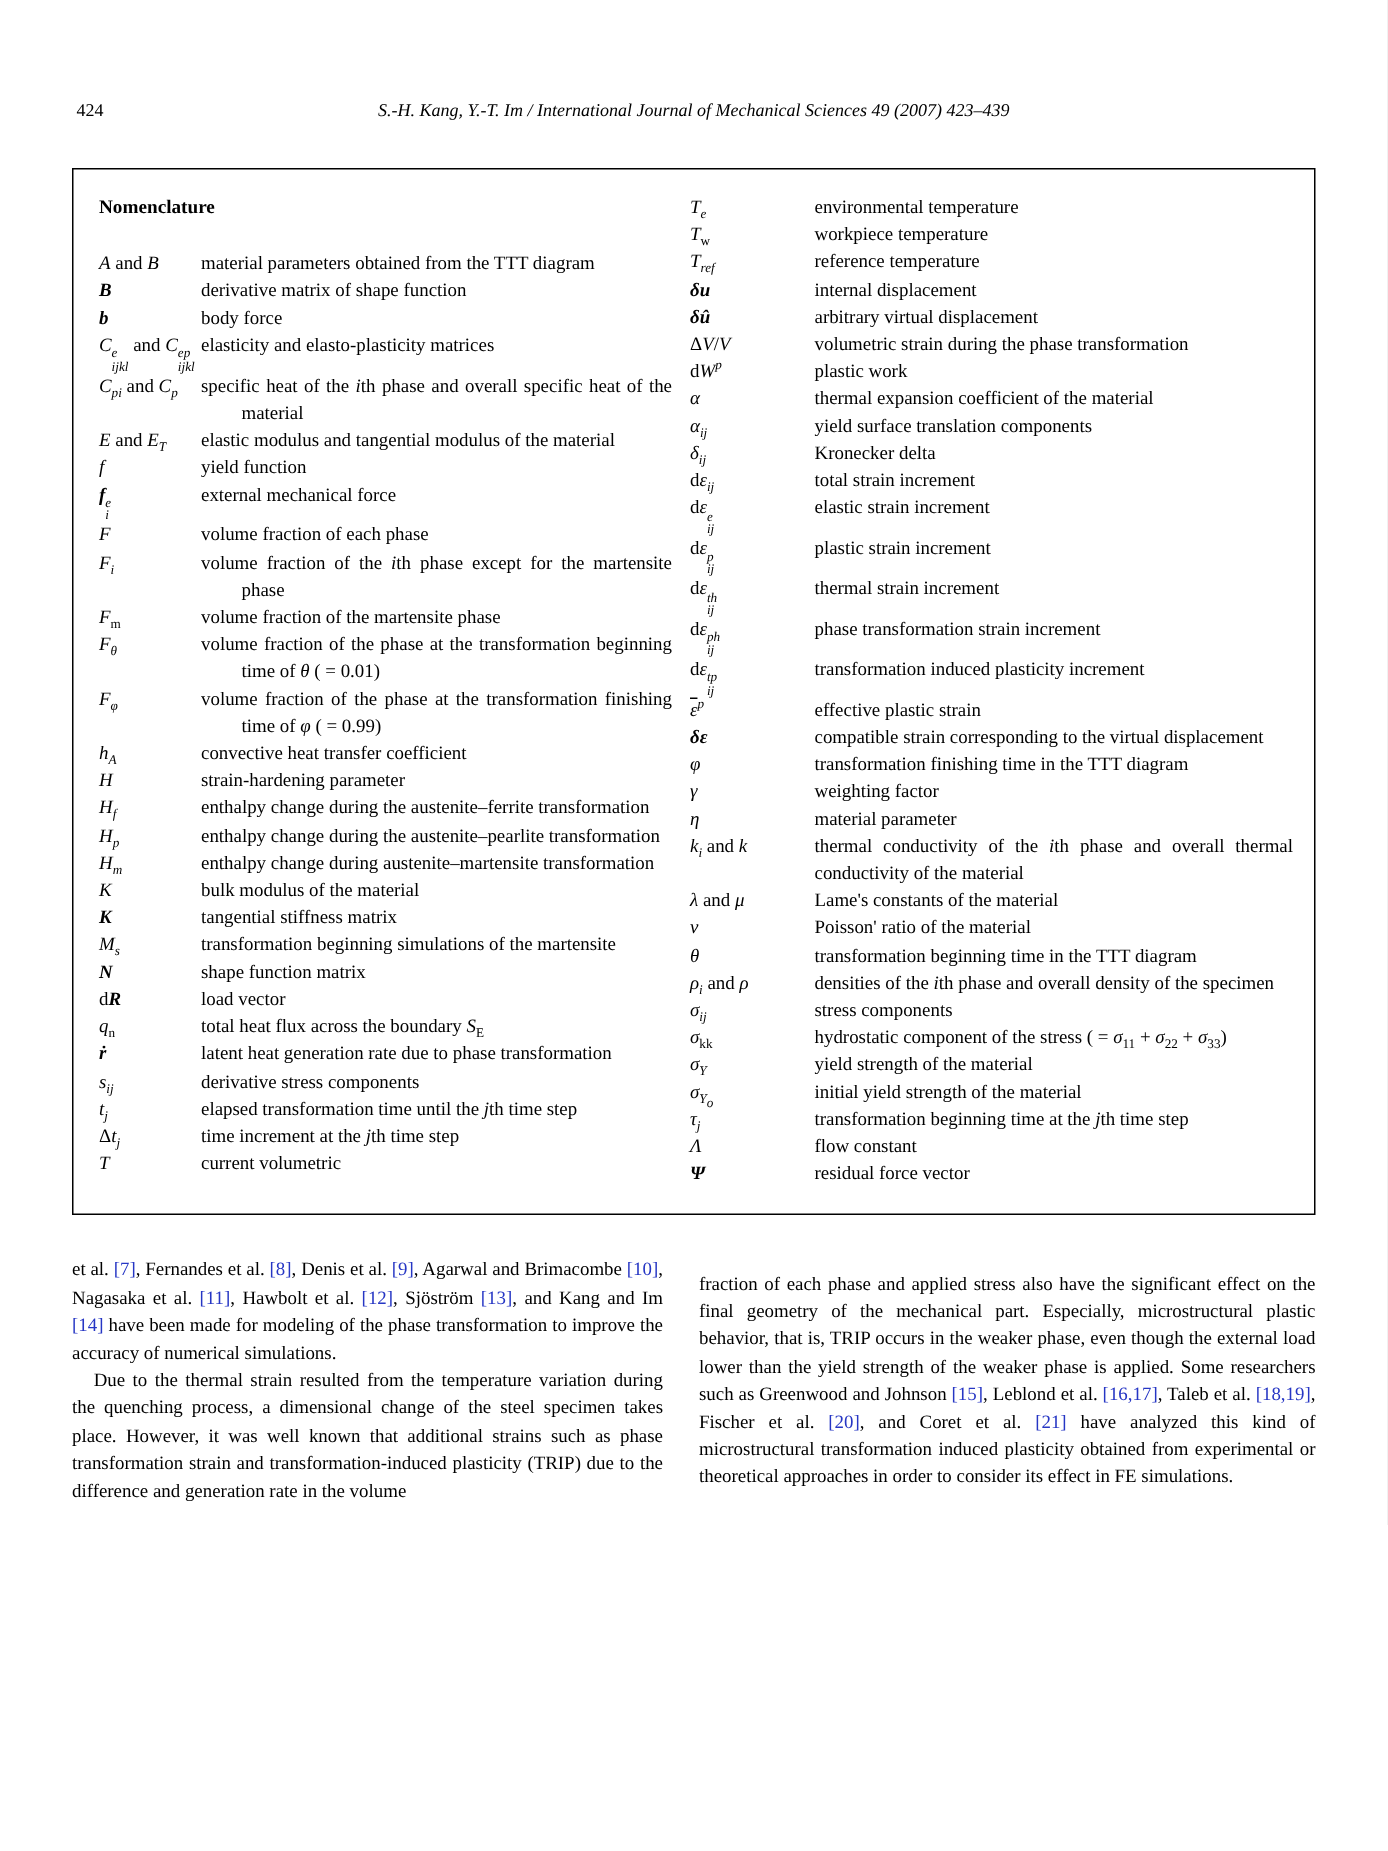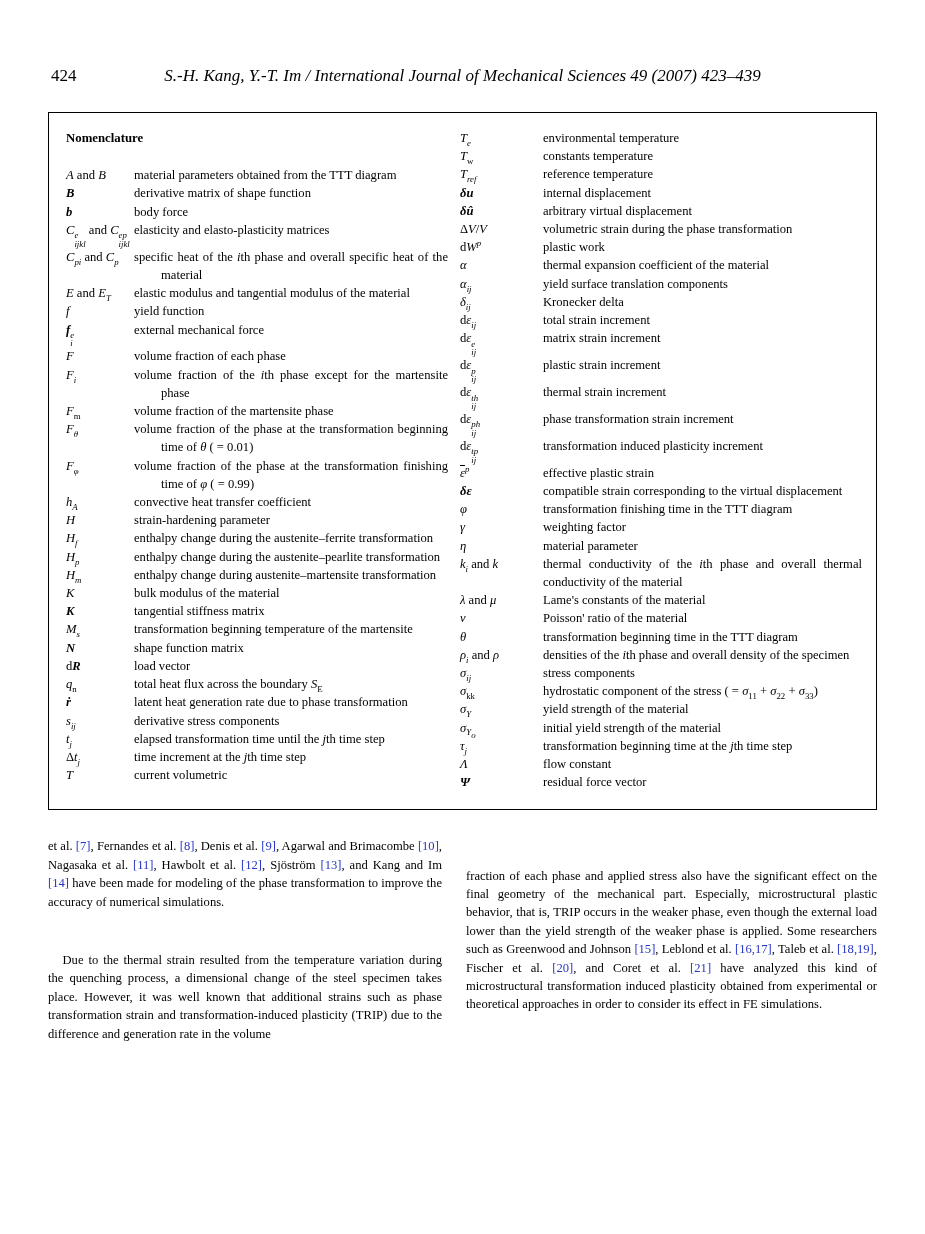--- a/index.html
+++ b/index.html
@@ -3,21 +3,21 @@
 <meta charset="utf-8">
 <style>
   html,body{margin:0;padding:0;background:#e8e8e8;}
   .page{
     width:925px;height:1234px;margin:0 auto;background:#ffffff;
     position:relative;box-sizing:border-box;
     font-family:"Liberation Serif","DejaVu Serif",serif;
     color:#000;
   }
   .inner{padding:66px 48px 0 48px;}
-  .pg-header{position:relative;height:20px;font-size:17px;}
+  .pg-header{position:relative;height:20px;font-size:12px;}
   .pg-num{position:absolute;left:3px;top:0;}
   .pg-title{text-align:center;font-style:italic;}
   .nom-box{
     border:1px solid #000;
     margin-top:26px;
     padding:16px 14px 18px 17px;
     box-sizing:border-box;
     width:829px;
   }
   .nom-cols{display:flex;gap:12px;}
@@ -31,21 +31,21 @@
   .col-right .nom-sym{min-width:83px;}
   sub,sup{font-size:8.8px;line-height:0;}
   .ss{display:inline-flex;flex-direction:column;align-items:flex-start;
       font-size:8.8px;line-height:8.2px;vertical-align:-4.5px;}
   .ol{text-decoration:overline;}
   .body-cols{display:flex;gap:24px;margin-top:27px;align-items:center;}
   .body-col{font-size:12.6px;line-height:18.4px;text-align:justify;}
   .bc-left{width:394px;flex:none;}
   .bc-right{flex:1;}
   .body-col p{margin:0;}
-  .body-col p + p{text-indent:1.15em;margin-top:40px;}
+  .body-col p + p{text-indent:1.15em;}
   .cite{color:var(--cite,#2636c4);}
 </style>
 </head>
 <body>
 
 <div class="page">
   <div class="inner">
 
     <div class="pg-header">
       <span class="pg-num">424</span>
@@ -79,48 +79,48 @@
               <div class="nom-row"><span class="nom-sym"><i>F</i><sub>m</sub></span><span class="nom-def">volume fraction of the martensite phase</span></div>
               <div class="nom-row"><span class="nom-sym"><i>F</i><sub><i>θ</i></sub></span><span class="nom-def">volume fraction of the phase at the transformation beginning time of <i>θ</i> ( = 0.01)</span></div>
               <div class="nom-row"><span class="nom-sym"><i>F</i><sub><i>φ</i></sub></span><span class="nom-def">volume fraction of the phase at the transformation finishing time of <i>φ</i> ( = 0.99)</span></div>
               <div class="nom-row"><span class="nom-sym"><i>h</i><sub><i>A</i></sub></span><span class="nom-def">convective heat transfer coefficient</span></div>
               <div class="nom-row"><span class="nom-sym"><i>H</i></span><span class="nom-def">strain-hardening parameter</span></div>
               <div class="nom-row"><span class="nom-sym"><i>H</i><sub><i>f</i></sub></span><span class="nom-def">enthalpy change during the austenite–ferrite transformation</span></div>
               <div class="nom-row"><span class="nom-sym"><i>H</i><sub><i>p</i></sub></span><span class="nom-def">enthalpy change during the austenite–pearlite transformation</span></div>
               <div class="nom-row"><span class="nom-sym"><i>H</i><sub><i>m</i></sub></span><span class="nom-def">enthalpy change during austenite–martensite transformation</span></div>
               <div class="nom-row"><span class="nom-sym"><i>K</i></span><span class="nom-def">bulk modulus of the material</span></div>
               <div class="nom-row"><span class="nom-sym"><b><i>K</i></b></span><span class="nom-def">tangential stiffness matrix</span></div>
-              <div class="nom-row"><span class="nom-sym"><i>M</i><sub><i>s</i></sub></span><span class="nom-def">transformation beginning temperature of the martensite</span></div>
+              <div class="nom-row"><span class="nom-sym"><i>M</i><sub><i>s</i></sub></span><span class="nom-def">transformation beginning simulations of the martensite</span></div>
               <div class="nom-row"><span class="nom-sym"><b><i>N</i></b></span><span class="nom-def">shape function matrix</span></div>
               <div class="nom-row"><span class="nom-sym">d<b><i>R</i></b></span><span class="nom-def">load vector</span></div>
               <div class="nom-row"><span class="nom-sym"><i>q</i><sub>n</sub></span><span class="nom-def">total heat flux across the boundary <i>S</i><sub>E</sub></span></div>
               <div class="nom-row"><span class="nom-sym"><b><i>ṙ</i></b></span><span class="nom-def">latent heat generation rate due to phase transformation</span></div>
               <div class="nom-row"><span class="nom-sym"><i>s</i><sub><i>ij</i></sub></span><span class="nom-def">derivative stress components</span></div>
               <div class="nom-row"><span class="nom-sym"><i>t</i><sub><i>j</i></sub></span><span class="nom-def">elapsed transformation time until the <i>j</i>th time step</span></div>
               <div class="nom-row"><span class="nom-sym">Δ<i>t</i><sub><i>j</i></sub></span><span class="nom-def">time increment at the <i>j</i>th time step</span></div>
               <div class="nom-row"><span class="nom-sym"><i>T</i></span><span class="nom-def">current volumetric</span></div>
             </div>
         </div>
         <div class="nom-col col-right">
           <div>
               <div class="nom-row"><span class="nom-sym"><i>T</i><sub><i>e</i></sub></span><span class="nom-def">environmental temperature</span></div>
-              <div class="nom-row"><span class="nom-sym"><i>T</i><sub>w</sub></span><span class="nom-def">constants temperature</span></div>
+              <div class="nom-row"><span class="nom-sym"><i>T</i><sub>w</sub></span><span class="nom-def">workpiece temperature</span></div>
               <div class="nom-row"><span class="nom-sym"><i>T</i><sub><i>ref</i></sub></span><span class="nom-def">reference temperature</span></div>
               <div class="nom-row"><span class="nom-sym"><b><i>δu</i></b></span><span class="nom-def">internal displacement</span></div>
               <div class="nom-row"><span class="nom-sym"><b><i>δû</i></b></span><span class="nom-def">arbitrary virtual displacement</span></div>
               <div class="nom-row"><span class="nom-sym">Δ<i>V</i>/<i>V</i></span><span class="nom-def">volumetric strain during the phase transformation</span></div>
               <div class="nom-row"><span class="nom-sym">d<i>W</i><sup><i>p</i></sup></span><span class="nom-def">plastic work</span></div>
               <div class="nom-row"><span class="nom-sym"><i>α</i></span><span class="nom-def">thermal expansion coefficient of the material</span></div>
               <div class="nom-row"><span class="nom-sym"><i>α</i><sub><i>ij</i></sub></span><span class="nom-def">yield surface translation components</span></div>
               <div class="nom-row"><span class="nom-sym"><i>δ</i><sub><i>ij</i></sub></span><span class="nom-def">Kronecker delta</span></div>
               <div class="nom-row"><span class="nom-sym">d<i>ε</i><sub><i>ij</i></sub></span><span class="nom-def">total strain increment</span></div>
               <div class="nom-row"><span class="nom-sym">d<i>ε</i><span class="ss">
                     <span><i>e</i></span>
                     <span><i>ij</i></span>
-                  </span></span><span class="nom-def">matrix strain increment</span></div>
+                  </span></span><span class="nom-def">elastic strain increment</span></div>
               <div class="nom-row"><span class="nom-sym">d<i>ε</i><span class="ss">
                     <span><i>p</i></span>
                     <span><i>ij</i></span>
                   </span></span><span class="nom-def">plastic strain increment</span></div>
               <div class="nom-row"><span class="nom-sym">d<i>ε</i><span class="ss">
                     <span><i>th</i></span>
                     <span><i>ij</i></span>
                   </span></span><span class="nom-def">thermal strain increment</span></div>
               <div class="nom-row"><span class="nom-sym">d<i>ε</i><span class="ss">
                     <span><i>ph</i></span>

